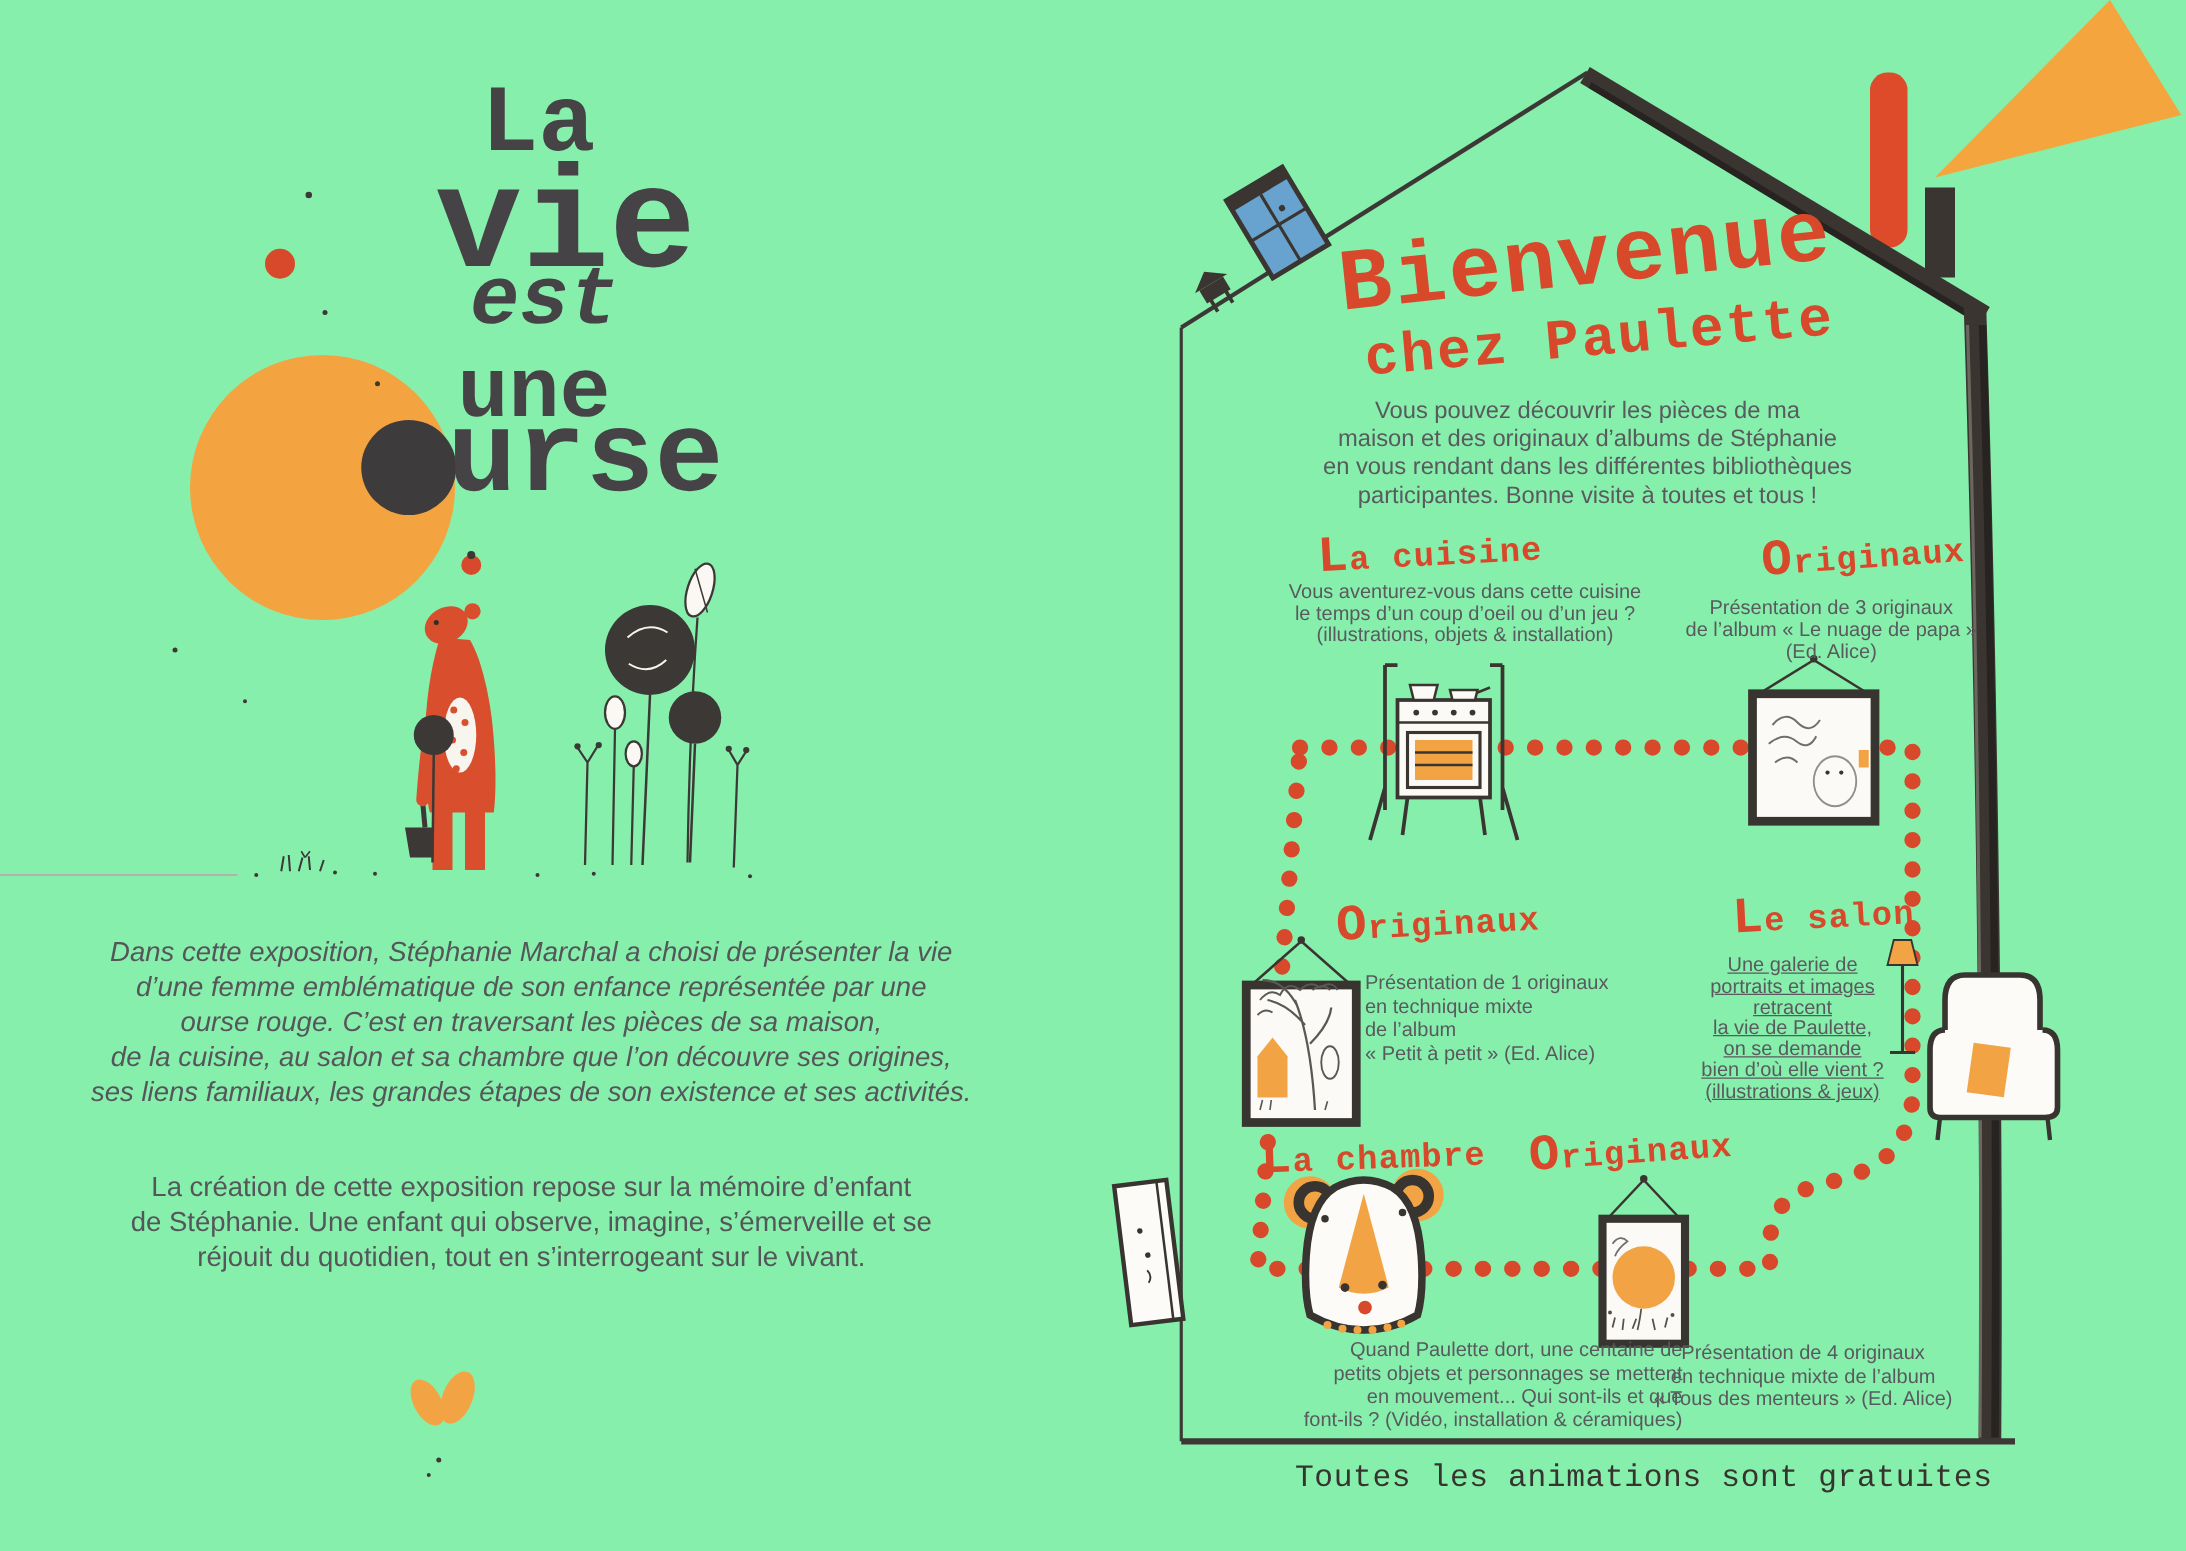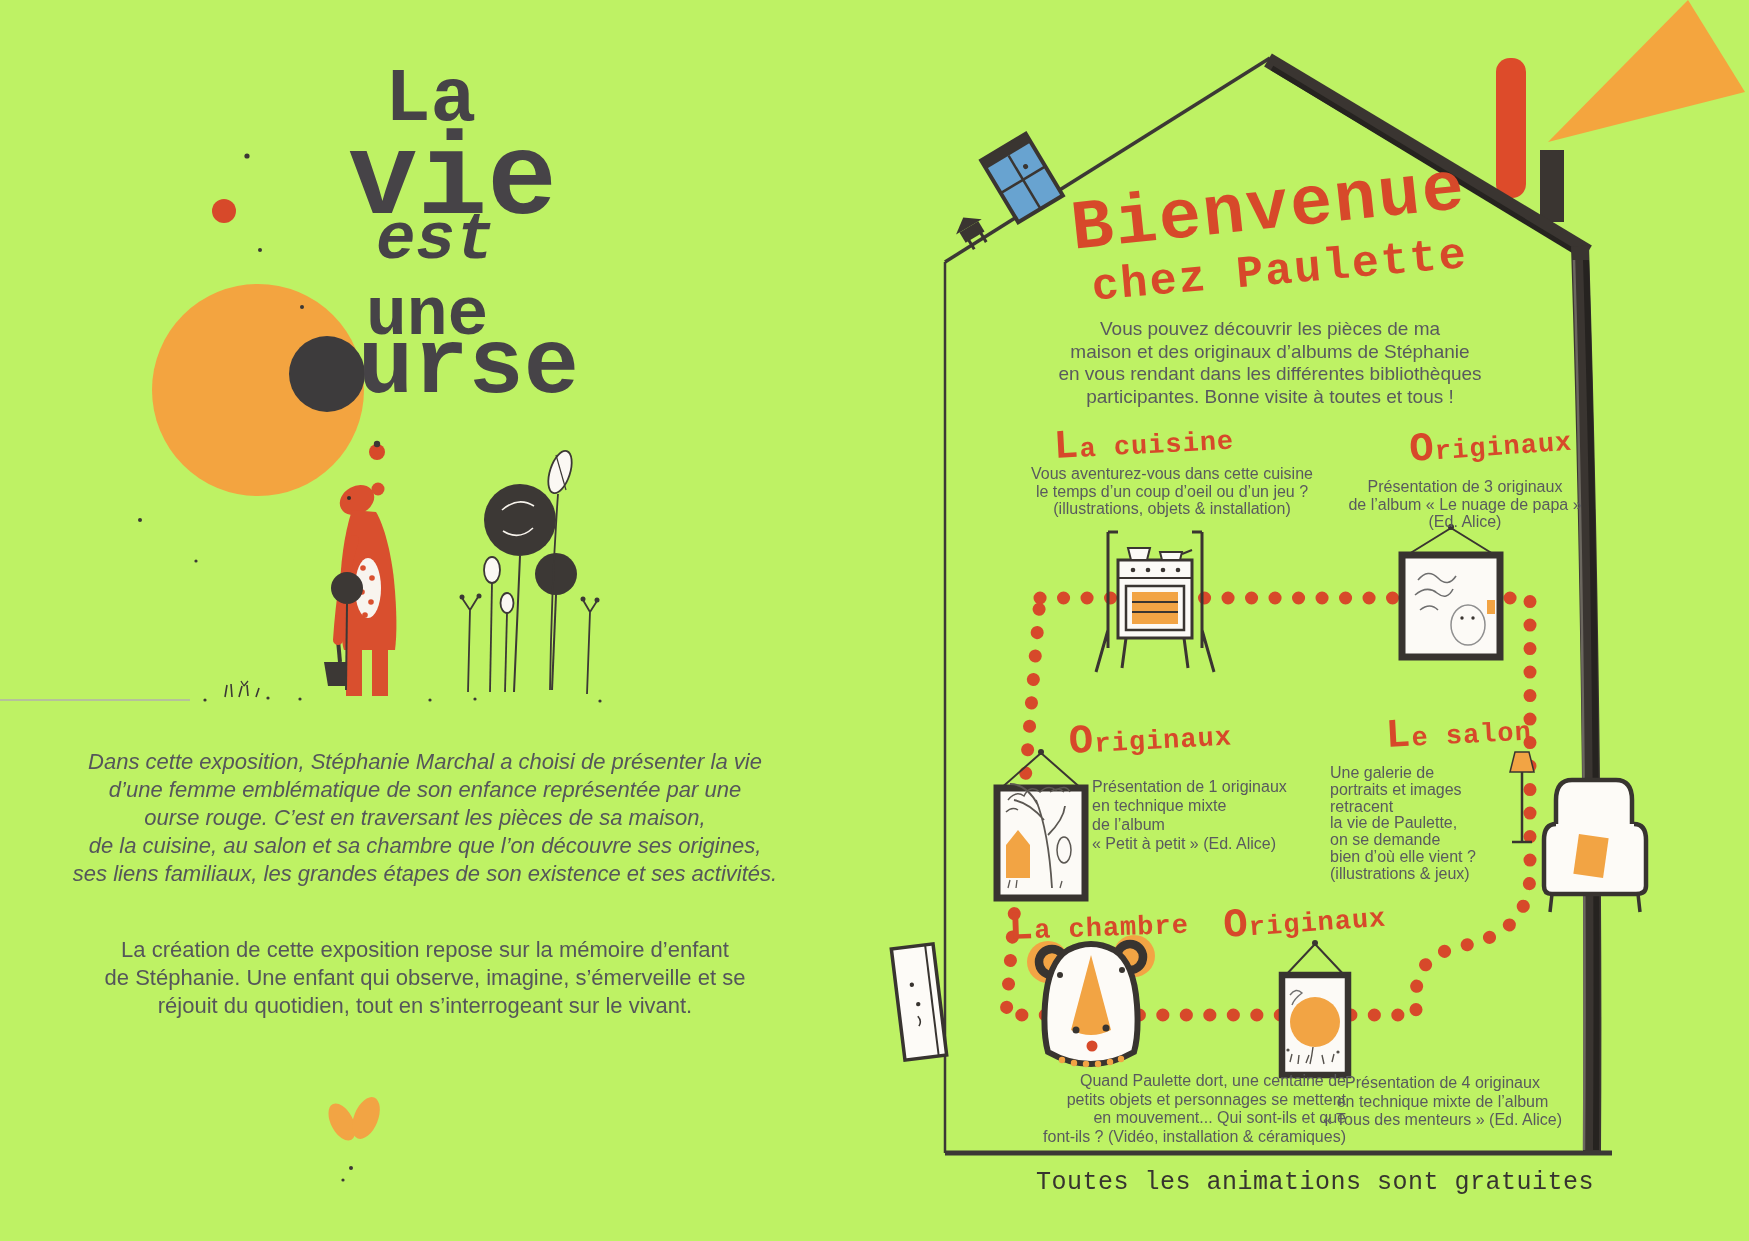--- a/index.html
+++ b/index.html
@@ -1,16 +1,16 @@
 <!DOCTYPE html>
 <html><head>
 <meta charset="utf-8">
 <style>
   html,body{margin:0;padding:0;background:#ffffff;}
-  #poster{position:relative;width:1749px;height:1241px;background:#bef264;overflow:hidden;
+  #poster{position:relative;width:1749px;height:1241px;background:#86efac;overflow:hidden;
           font-family:"Liberation Sans", sans-serif;}
   .abs{position:absolute;}
   .ml{white-space:pre-line;}
   .body-txt{color:#595a5e;}
   .left-par{width:770px;left:40px;text-align:center;font-size:22px;line-height:28px;color:#55565a;}
   .title-word{font-family:"Liberation Mono", monospace;color:#464347;line-height:1;font-weight:600;}
   .red-h{font-family:"Liberation Mono", monospace;color:#d7492a;font-weight:bold;font-size:27px;
          letter-spacing:1px;line-height:1;}
   .red-h::first-letter{font-size:1.5em;}
   .script-red{font-family:"Liberation Mono", monospace;color:#d7492a;font-weight:bold;line-height:1;}
@@ -249,21 +249,21 @@
 de l’album « Le nuage de papa »
 (Ed. Alice)</div>
 
   <div class="abs red-h" style="left:1068px;top:722px;transform:rotate(-3deg);transform-origin:left top;">Originaux</div>
   <div class="abs small-body ml" style="left:1092px;top:777px;width:240px;text-align:left;line-height:19px;">Présentation de 1 originaux
 en technique mixte
 de l’album
 « Petit à petit » (Ed. Alice)</div>
 
   <div class="abs red-h" style="left:1385px;top:716px;transform:rotate(-3deg);transform-origin:left top;">Le salon</div>
-  <div class="abs small-body ml" style="left:1330px;top:765px;width:208px;text-align:left;line-height:16.8px;">Une galerie de
+  <div class="abs small-body ml" style="left:1330px;top:765px;width:208px;text-align:center;line-height:16.8px;text-decoration:underline;">Une galerie de
 portraits et images
 retracent
 la vie de Paulette,
 on se demande
 bien d’où elle vient ?
 (illustrations &amp; jeux)</div>
 
   <div class="abs red-h" style="left:1008px;top:908px;transform:rotate(-2deg);transform-origin:left top;">La chambre</div>
   <div class="abs small-body ml" style="left:1016px;top:1072px;width:330px;text-align:right;line-height:18.5px;">Quand Paulette dort, une centaine de
 petits objets et personnages se mettent

